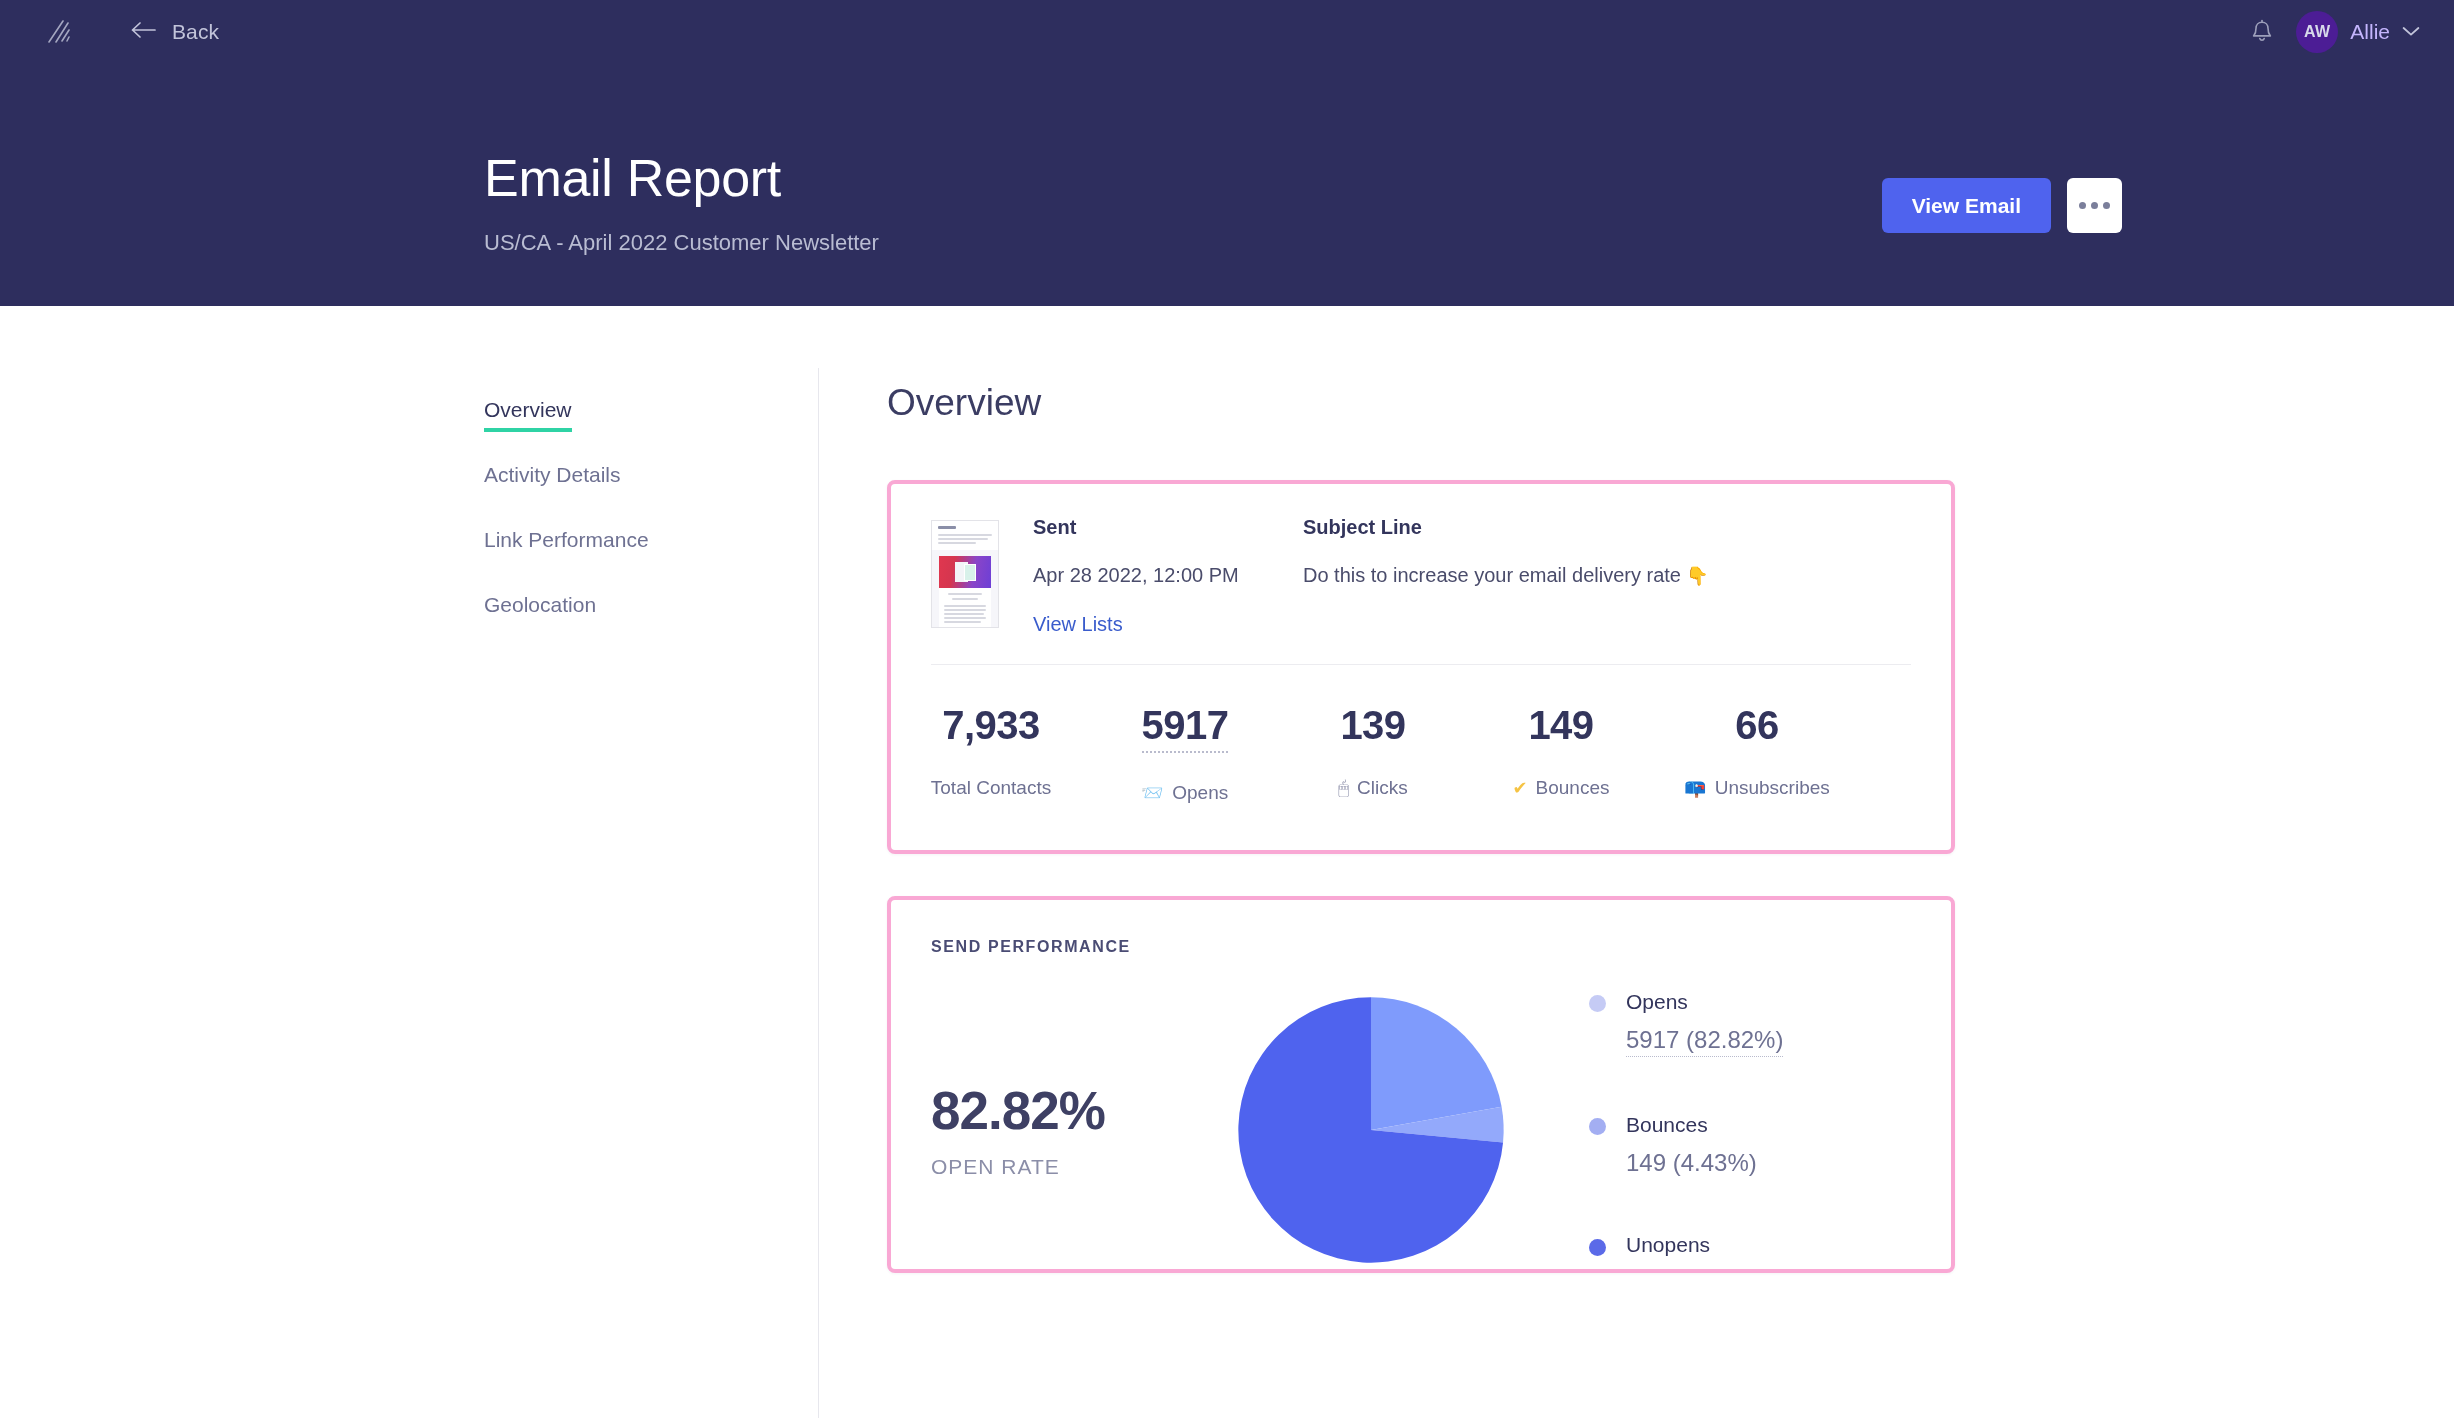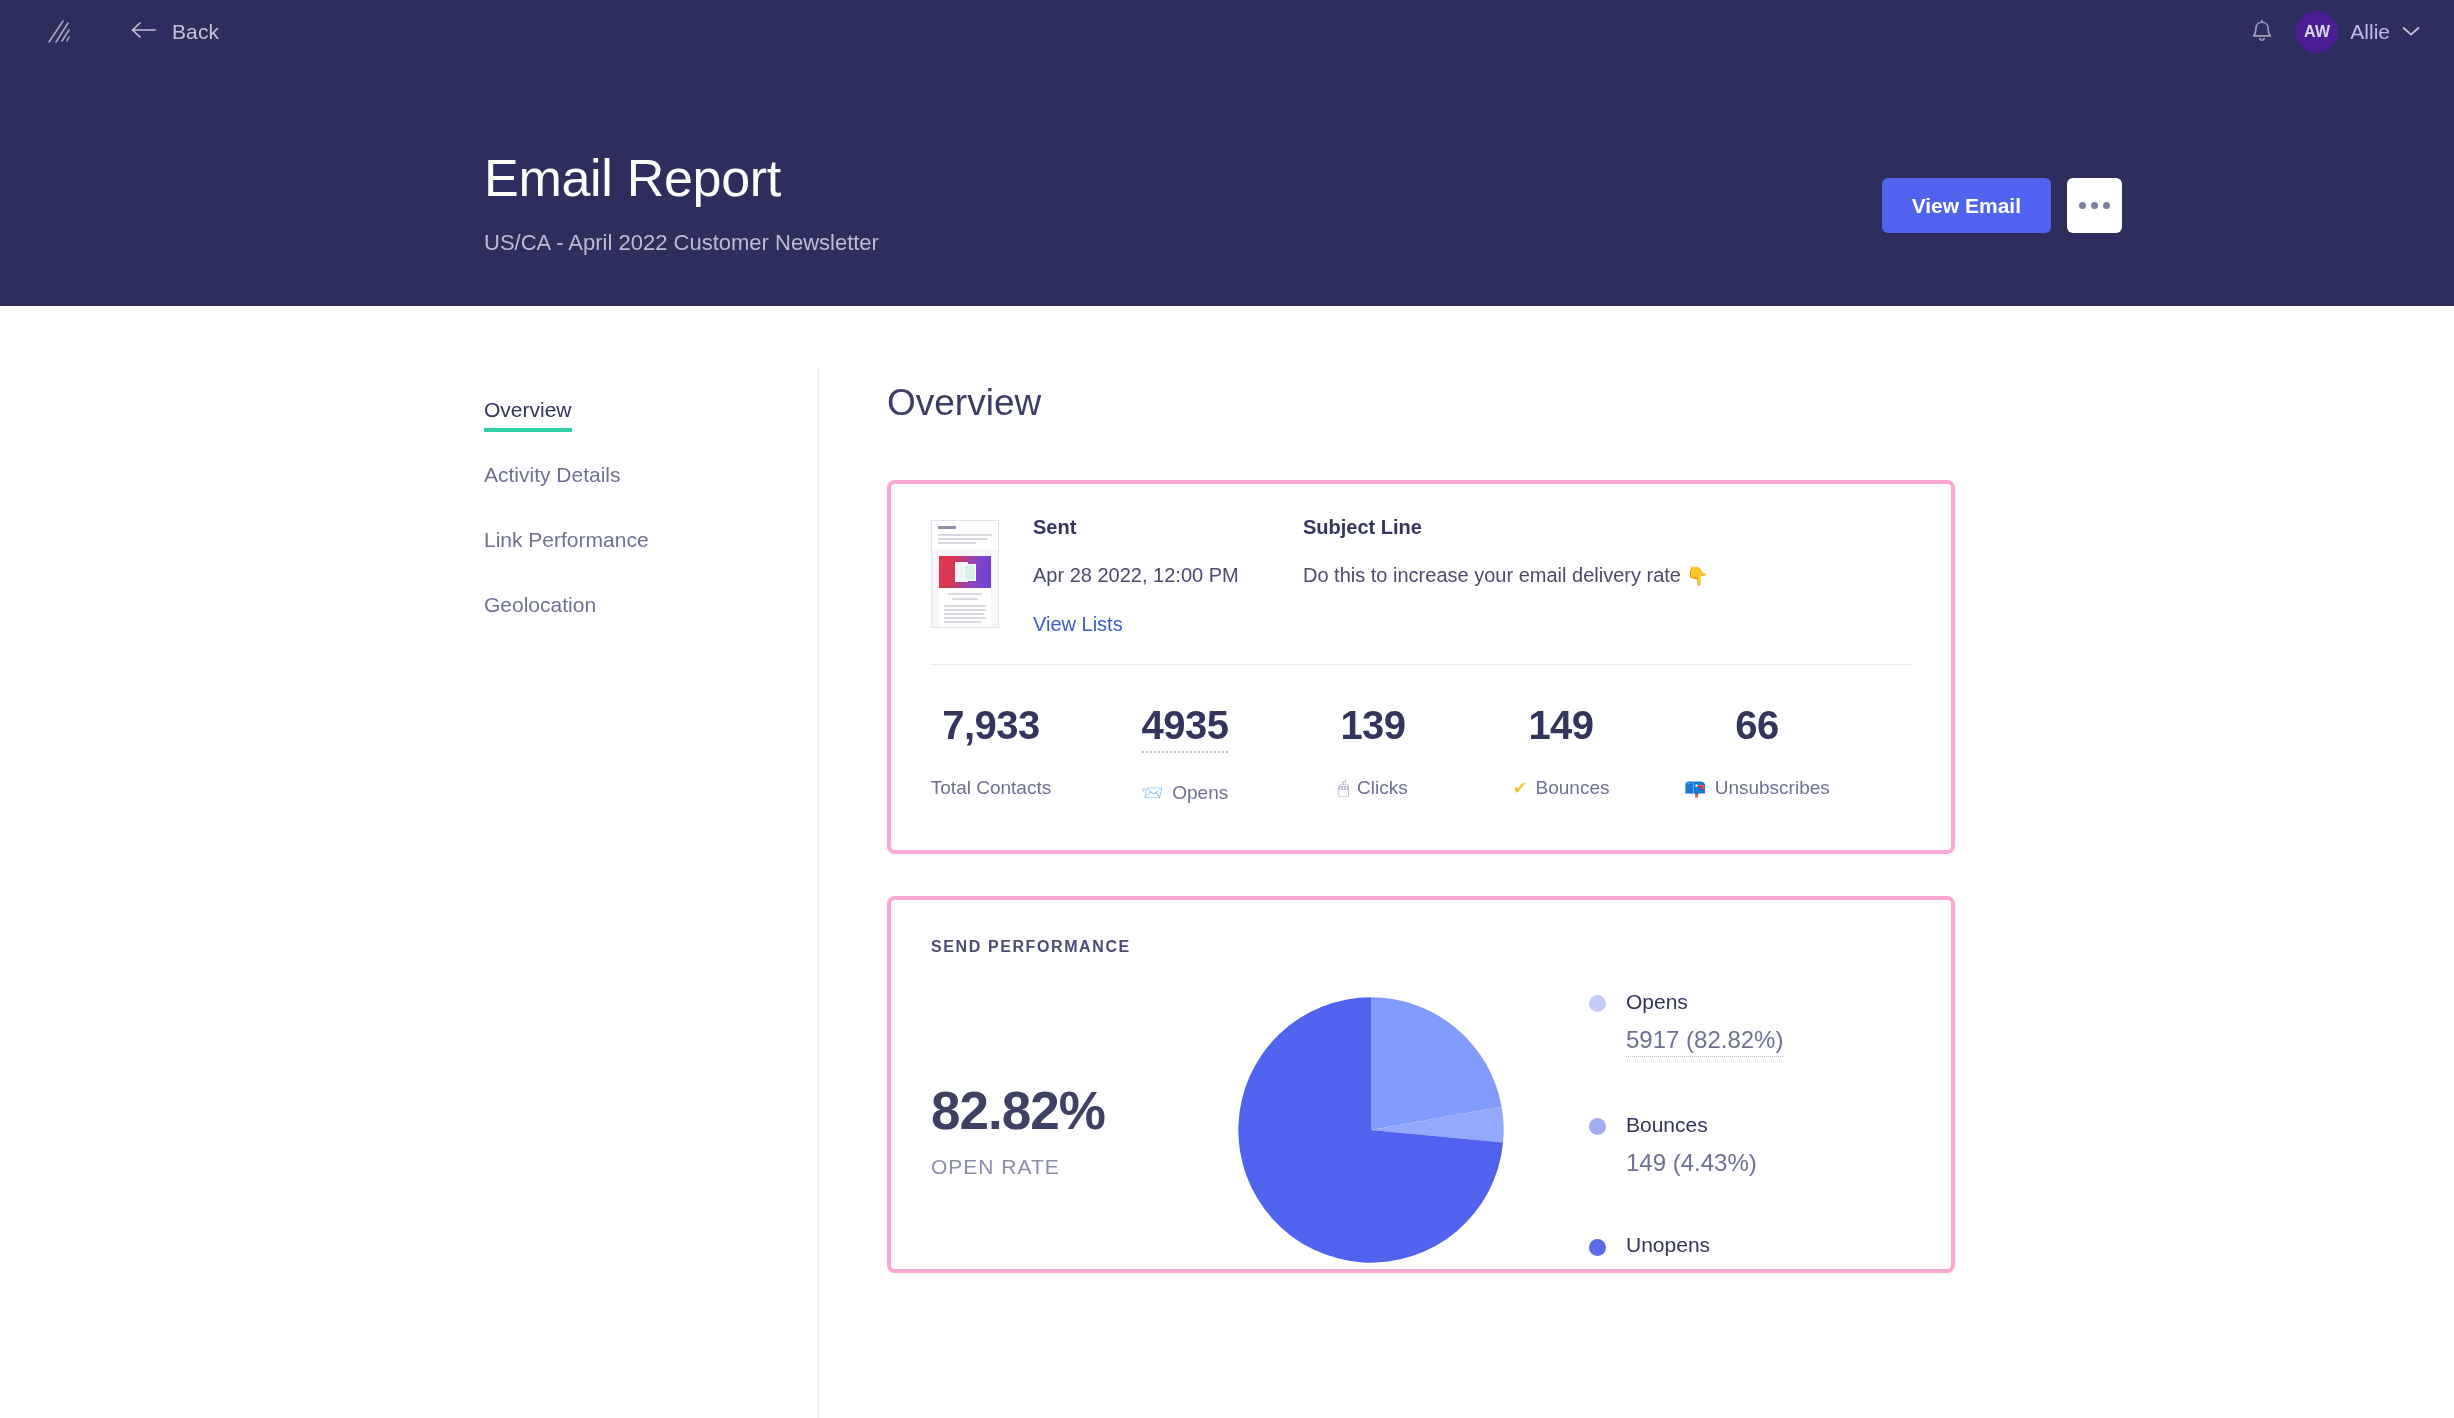--- a/index.html
+++ b/index.html
@@ -379,21 +379,21 @@
       <div class="divider"></div>
 
       <div class="stats">
         <div class="stat" style="width:200px">
           <div class="stat-num">7,933</div>
           <div class="stat-lbl">
             <span>Total Contacts</span>
           </div>
         </div>
         <div class="stat" style="width:188px">
-          <div class="stat-num dotted">4935</div>
+          <div class="stat-num dotted">5917</div>
           <div class="stat-lbl">
             <span class="stat-ico">📨</span>
             <span>Opens</span>
           </div>
         </div>
         <div class="stat" style="width:188px">
           <div class="stat-num">139</div>
           <div class="stat-lbl">
             <span class="stat-ico">🖱</span>
             <span>Clicks</span>

